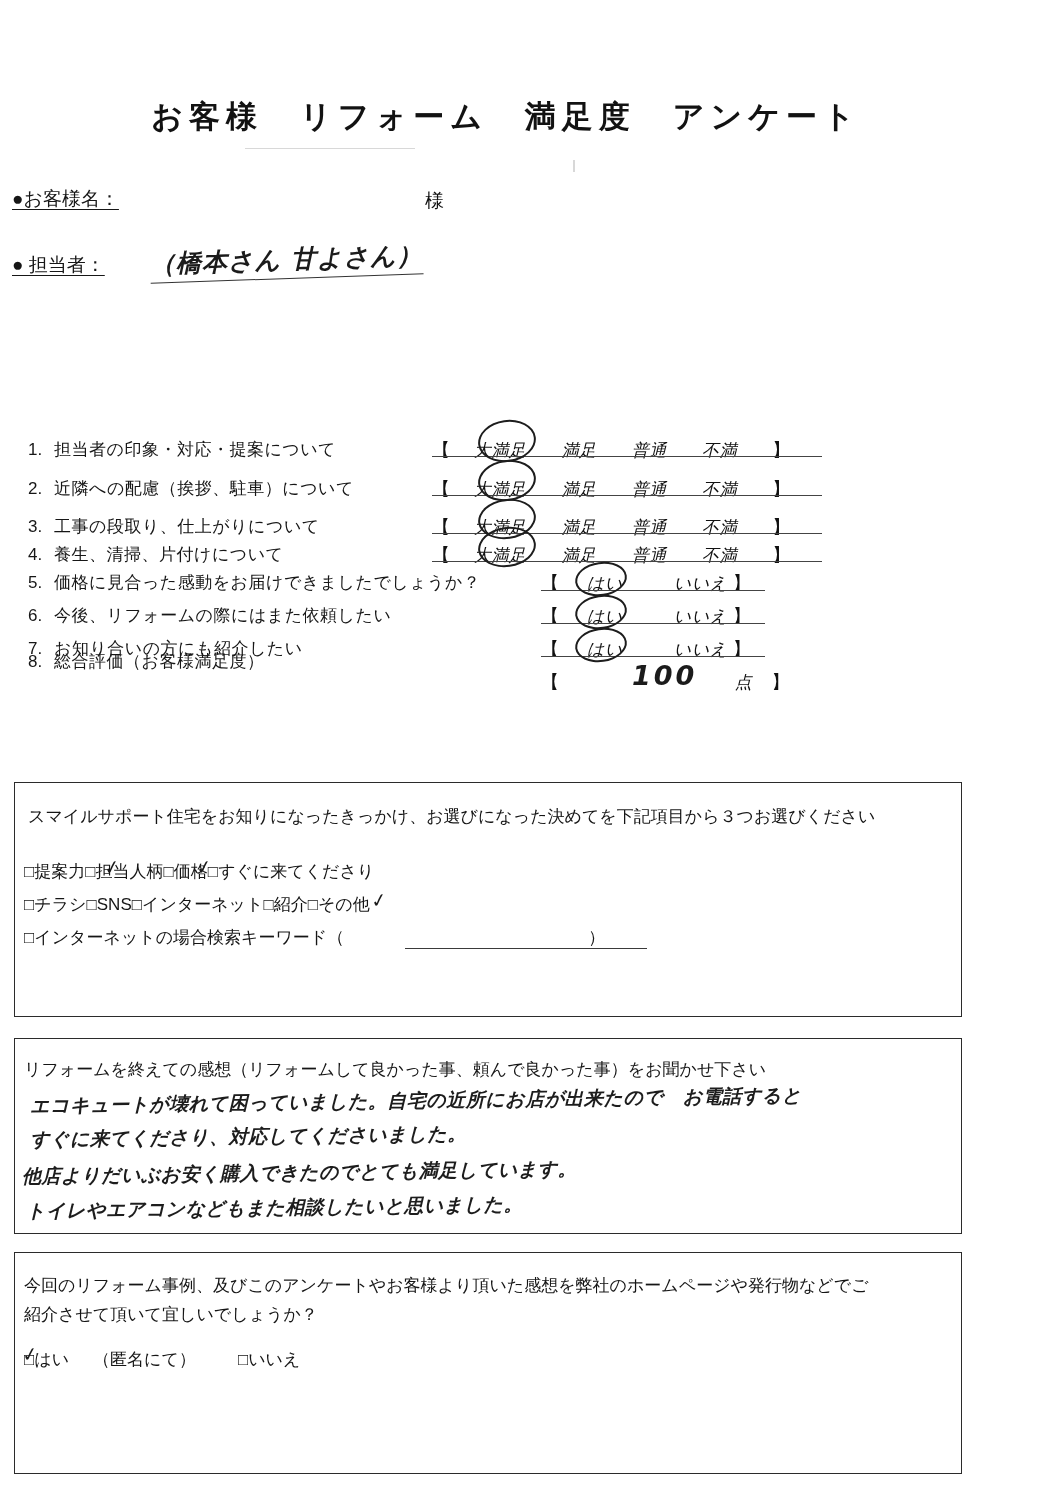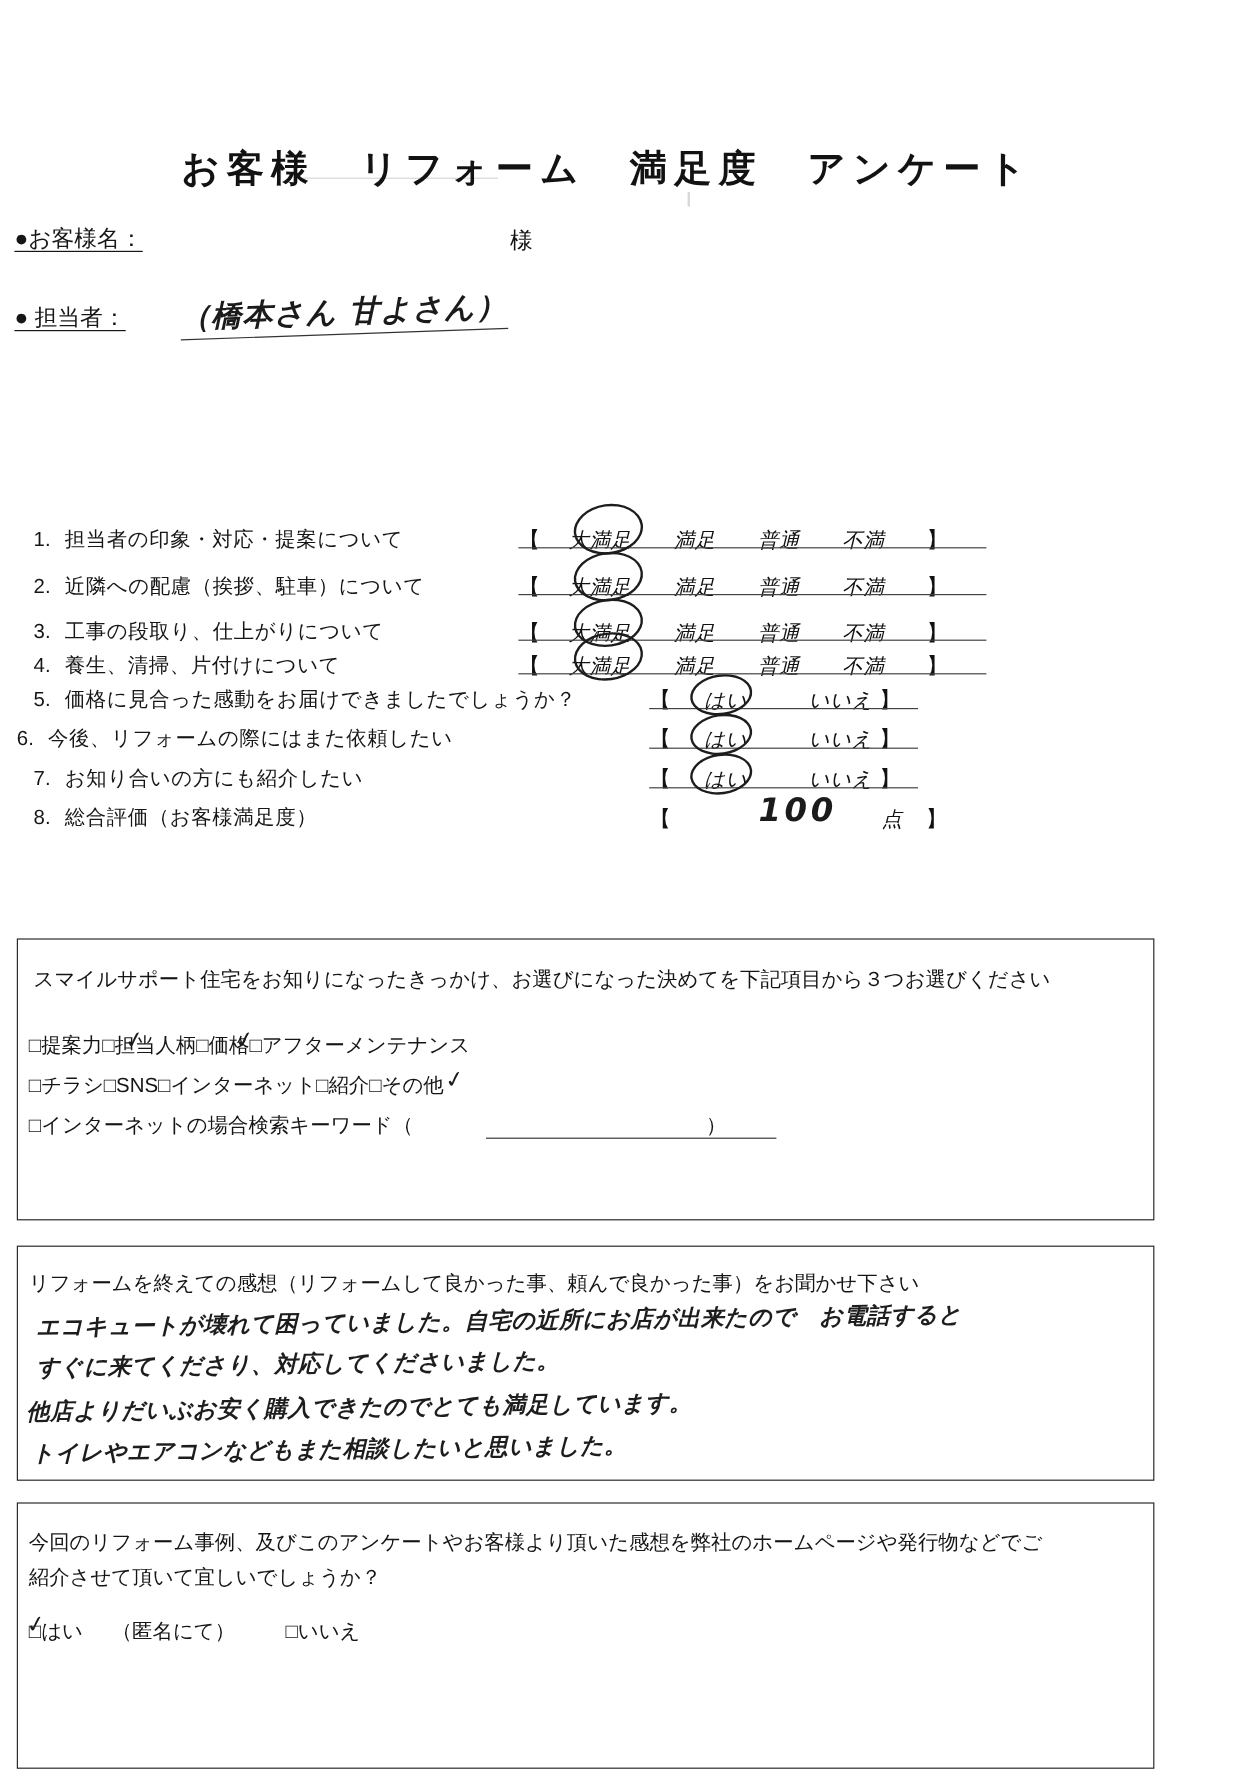--- a/index.html
+++ b/index.html
@@ -26,21 +26,20 @@
   
   .title {
     position: absolute;
     left: 0; top: 96px;
     width: 1012px;
     text-align: center;
     font-size: 31px;
     letter-spacing: 6px;
     font-weight: 600;
     color: #121212;
-    margin-top: 24px;
   }
 
   
   .field-line {
     position: absolute;
     font-size: 19px;
     color: #161616;
     white-space: nowrap;
   }
   .ul {
@@ -244,21 +243,21 @@
   </div>
   <div class="choices" style="left:541px; top:571px;">
     <span class="brk">【</span>
     <span class="opt" style="margin-left:22px;">はい</span>
     <span class="opt" style="margin-left:46px;">いいえ</span>
     <span class="brk">】</span>
   </div>
   <div class="strikeline" style="left:541px; top:590px; width:224px;"></div>
   <div class="circle-mark" style="left:575px; top:562px; width:48px; height:30px;"></div>
 
-  <div class="q" style="left:14px; top:604px;">
+  <div class="q" style="left:28px; top:604px;">
     <span class="num">6.</span><span class="q-label">今後、リフォームの際にはまた依頼したい</span>
   </div>
   <div class="choices" style="left:541px; top:604px;">
     <span class="brk">【</span>
     <span class="opt" style="margin-left:22px;">はい</span>
     <span class="opt" style="margin-left:46px;">いいえ</span>
     <span class="brk">】</span>
   </div>
   <div class="strikeline" style="left:541px; top:623px; width:224px;"></div>
   <div class="circle-mark" style="left:575px; top:595px; width:48px; height:30px;"></div>
@@ -268,35 +267,35 @@
   </div>
   <div class="choices" style="left:541px; top:637px;">
     <span class="brk">【</span>
     <span class="opt" style="margin-left:22px;">はい</span>
     <span class="opt" style="margin-left:46px;">いいえ</span>
     <span class="brk">】</span>
   </div>
   <div class="strikeline" style="left:541px; top:656px; width:224px;"></div>
   <div class="circle-mark" style="left:575px; top:628px; width:48px; height:30px;"></div>
 
-  <div class="q" style="left:28px; top:670px;">
+  <div class="q" style="left:28px; top:650px;">
     <span class="num">8.</span><span class="q-label">総合評価（お客様満足度）</span>
   </div>
   <div class="choices" style="left:541px; top:670px;">
     <span class="brk">【</span>
     <span class="opt" style="margin-left:170px;">点</span>
     <span class="brk" style="margin-left:14px;">】</span>
   </div>
   <div class="score-hand" style="left:632px; top:660px;">100</div>
 
   <div class="box" style="left:14px; top:782px; width:948px; height:235px;"></div>
   <div class="box-text" style="left:28px; top:805px; font-size:17px;">スマイルサポート住宅をお知りになったきっかけ、お選びになった決めてを下記項目から３つお選びください</div>
 
   <div class="box-text" style="left:24px; top:860px;">
-    <span class="cb">□</span><span>提案力</span><span class="cb">□</span><span>担当人柄</span><span class="cb">□</span><span>価格</span><span class="cb">□</span><span>アフターメンテナンス</span>
+    <span class="cb">□</span><span>提案力</span><span class="cb">□</span><span>担当人柄</span><span class="cb">□</span><span>価格</span><span class="cb">□</span><span>すぐに来てくださり</span>
   </div>
   <div class="tick" style="left:104px; top:856px;">✓</div>
   <div class="tick" style="left:196px; top:856px;">✓</div>
 
   <div class="box-text" style="left:24px; top:893px;">
     <span class="cb">□</span><span>チラシ</span><span class="cb">□</span><span>SNS</span><span class="cb">□</span><span>インターネット</span><span class="cb">□</span><span>紹介</span><span class="cb">□</span><span>その他</span>
   </div>
   <div class="tick" style="left:371px; top:889px;">✓</div>
 
   <div class="box-text" style="left:24px; top:926px;">

